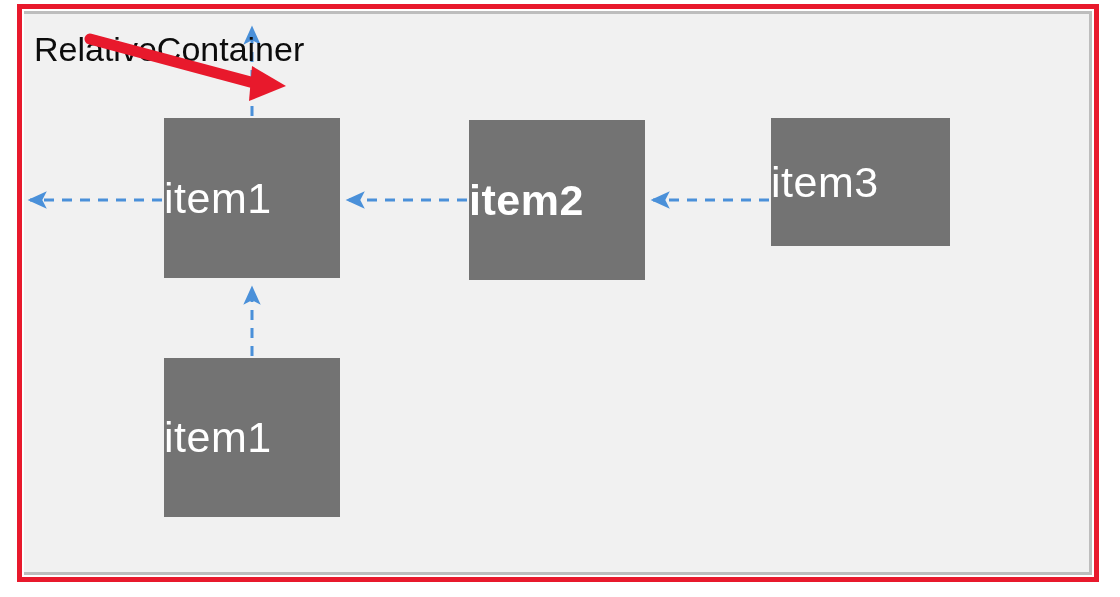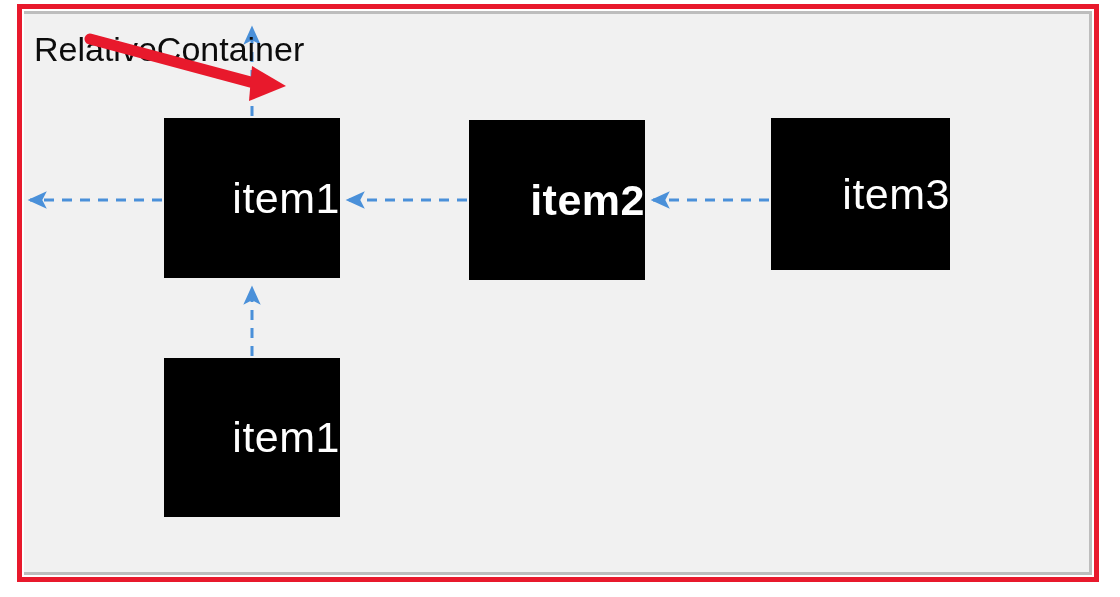--- a/index.html
+++ b/index.html
@@ -44,35 +44,35 @@
     border-top: 3px solid #bdbdbd;
     border-right: 3px solid #bdbdbd;
     border-bottom: 3px solid #bdbdbd;
     border-left: 0;
     box-sizing: border-box;
   }
 
   
   .item-box {
     position: absolute;
-    background: #000000;
+    background: #737373;
     display: flex;
     align-items: center;
-    justify-content: flex-end;
+    justify-content: flex-start;
     color: #ffffff;
     font-size: 43px;
     font-weight: 400;
     letter-spacing: 0.5px;
     line-height: 1;
     user-select: none;
   }
 
   #item1-top   { left: 164px; top: 118px; width: 176px; height: 160px; }
   #item2       { left: 469px; top: 120px; width: 176px; height: 160px; font-weight: bold; }
-  #item3       { left: 771px; top: 118px; width: 179px; height: 152px; }
+  #item3       { left: 771px; top: 118px; width: 179px; height: 128px; }
   #item1-bottom{ left: 164px; top: 358px; width: 176px; height: 159px; }
 
   
   .container-label {
     position: absolute;
     left: 34px;
     top: 30px;
     font-size: 34px;
     color: #0c0c0c;
     white-space: nowrap;

